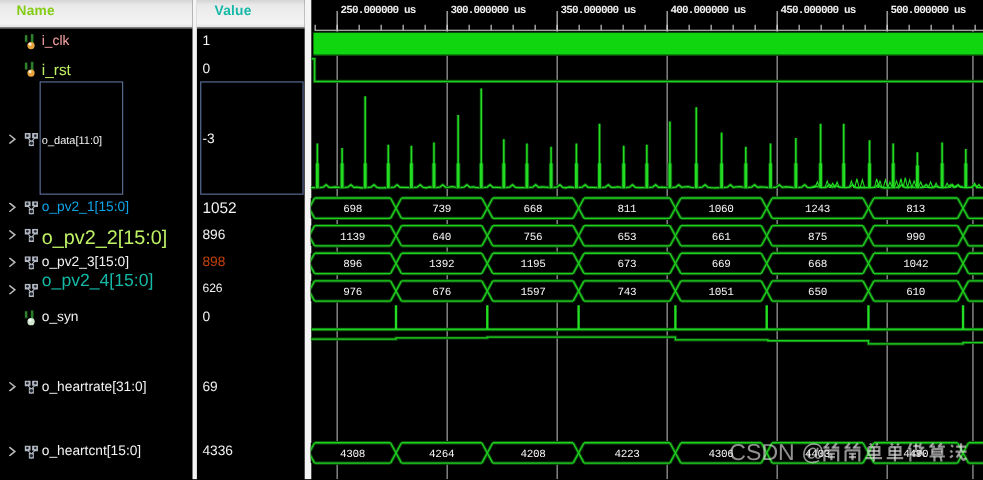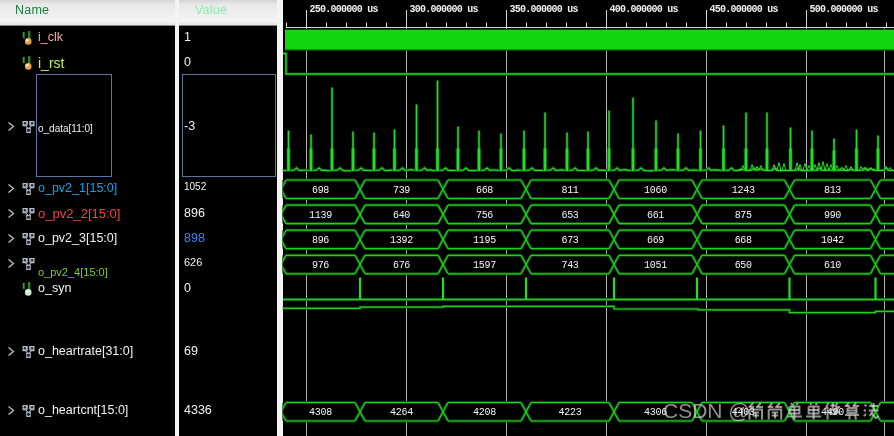--- a/index.html
+++ b/index.html
@@ -7,22 +7,22 @@
 .hdr{position:absolute;top:0;height:25px;
   background:linear-gradient(#d4d4d4 0%,#e9e9e9 18%,#efefef 55%,#f4f4f4 85%,#e2e2e2 100%);
   border-bottom:1px solid #8a8a8a;}
 .sep{position:absolute;top:0;height:436px;background:#f4f4f4;}
 .selbox{position:absolute;border:1px solid #5f74a0;}
 </style></head>
 <body>
 <div id="root">
 <div class="hdr" style="left:0;width:174.5px"></div>
 <div class="hdr" style="left:179.0px;width:98.0px"></div>
-<div style="position:absolute;left:15px;top:3px;font-size:12.5px;font-weight:normal;color:#15803d;letter-spacing:0.2px">Name</div>
-<div style="position:absolute;left:195px;top:3px;font-size:12.5px;font-weight:normal;color:#86efac;letter-spacing:0.2px">Value</div>
+<div style="position:absolute;left:15px;top:3px;font-size:12.5px;font-weight:bold;color:#84cc16;letter-spacing:0.2px">Name</div>
+<div style="position:absolute;left:195px;top:3px;font-size:12.5px;font-weight:bold;color:#14b8a6;letter-spacing:0.2px">Value</div>
 <div class="sep" style="left:174.5px;width:4.5px"></div>
 <div class="sep" style="left:277.0px;width:5.5px"></div>
 <svg style="position:absolute;left:21px;top:30.7px" width="14" height="15" viewBox="0 0 14 15">
 <rect x="1.5" y="1" width="2.6" height="6.5" fill="#1a4f1a"></rect>
 <rect x="7" y="0" width="2.4" height="8.5" fill="#2a7e2a"></rect>
 <rect x="2.1" y="1" width="1.1" height="5.5" fill="#3fa53f"></rect>
 <circle cx="7.2" cy="10.4" r="3.3" fill="#e8a33d"></circle>
 <circle cx="6.3" cy="9.2" r="1.3" fill="#ffffff" opacity="0.85"></circle>
 </svg>
 <div style="position:absolute;left:38px;top:29.7px;font-size:12.5px;color:#fca5a5;white-space:nowrap">i_clk</div>
@@ -52,56 +52,56 @@
 <path d="M1.5,0.5 L6.5,4.5 L1.5,8.5" fill="none" stroke="#b9b9b9" stroke-width="1.4"></path>
 </svg>
 <svg style="position:absolute;left:22px;top:182.9px" width="13" height="12" viewBox="0 0 13 12">
 <path d="M0.5,0 h5.3 v4.6 l-1.6,0 2.3,2.6 2.3,-2.6 h-1.6 v-4.6 h5.3 v5.2 h-2.9 l-2.5,2.8 v4 h-1.2 v-4 l-2.5,-2.8 h-2.9 z" fill="#b3bac4"></path>
 <rect x="4.2" y="6.8" width="4.6" height="5.2" fill="#b3bac4"></rect>
 <circle cx="2.9" cy="2.3" r="1.2" fill="#23282e"></circle>
 <circle cx="10.1" cy="2.3" r="1.2" fill="#23282e"></circle>
 <circle cx="6.5" cy="9.3" r="1.6" fill="#23282e"></circle>
 </svg>
 <div style="position:absolute;left:38px;top:180.9px;font-size:12.5px;color:#0ea5e9;white-space:nowrap">o_pv2_1[15:0]</div>
-<div style="position:absolute;left:184px;top:180.9px;font-size:10px;color:#f2f2f2;white-space:nowrap">1052</div>
+<div style="position:absolute;left:184px;top:180.9px;font-size:14px;color:#f2f2f2;white-space:nowrap">1052</div>
 <svg style="position:absolute;left:7px;top:208.9px" width="8" height="9" viewBox="0 0 8 9">
 <path d="M1.5,0.5 L6.5,4.5 L1.5,8.5" fill="none" stroke="#b9b9b9" stroke-width="1.4"></path>
 </svg>
 <svg style="position:absolute;left:22px;top:207.9px" width="13" height="12" viewBox="0 0 13 12">
 <path d="M0.5,0 h5.3 v4.6 l-1.6,0 2.3,2.6 2.3,-2.6 h-1.6 v-4.6 h5.3 v5.2 h-2.9 l-2.5,2.8 v4 h-1.2 v-4 l-2.5,-2.8 h-2.9 z" fill="#b3bac4"></path>
 <rect x="4.2" y="6.8" width="4.6" height="5.2" fill="#b3bac4"></rect>
 <circle cx="2.9" cy="2.3" r="1.2" fill="#23282e"></circle>
 <circle cx="10.1" cy="2.3" r="1.2" fill="#23282e"></circle>
 <circle cx="6.5" cy="9.3" r="1.6" fill="#23282e"></circle>
 </svg>
-<div style="position:absolute;left:38px;top:205.9px;font-size:13px;color:#ef4444;white-space:nowrap">o_pv2_2[15:0]</div>
+<div style="position:absolute;left:38px;top:205.9px;font-size:18px;color:#bef264;white-space:nowrap">o_pv2_2[15:0]</div>
 <div style="position:absolute;left:184px;top:205.9px;font-size:12.5px;color:#f2f2f2;white-space:nowrap">896</div>
 <svg style="position:absolute;left:7px;top:233.5px" width="8" height="9" viewBox="0 0 8 9">
 <path d="M1.5,0.5 L6.5,4.5 L1.5,8.5" fill="none" stroke="#b9b9b9" stroke-width="1.4"></path>
 </svg>
 <svg style="position:absolute;left:22px;top:232.5px" width="13" height="12" viewBox="0 0 13 12">
 <path d="M0.5,0 h5.3 v4.6 l-1.6,0 2.3,2.6 2.3,-2.6 h-1.6 v-4.6 h5.3 v5.2 h-2.9 l-2.5,2.8 v4 h-1.2 v-4 l-2.5,-2.8 h-2.9 z" fill="#b3bac4"></path>
 <rect x="4.2" y="6.8" width="4.6" height="5.2" fill="#b3bac4"></rect>
 <circle cx="2.9" cy="2.3" r="1.2" fill="#23282e"></circle>
 <circle cx="10.1" cy="2.3" r="1.2" fill="#23282e"></circle>
 <circle cx="6.5" cy="9.3" r="1.6" fill="#23282e"></circle>
 </svg>
 <div style="position:absolute;left:38px;top:230.5px;font-size:12.5px;color:#f2f2f2;white-space:nowrap">o_pv2_3[15:0]</div>
-<div style="position:absolute;left:184px;top:230.5px;font-size:12.5px;color:#3b82f6;white-space:nowrap">898</div>
+<div style="position:absolute;left:184px;top:230.5px;font-size:12.5px;color:#c2410c;white-space:nowrap">898</div>
 <svg style="position:absolute;left:7px;top:258.5px" width="8" height="9" viewBox="0 0 8 9">
 <path d="M1.5,0.5 L6.5,4.5 L1.5,8.5" fill="none" stroke="#b9b9b9" stroke-width="1.4"></path>
 </svg>
 <svg style="position:absolute;left:22px;top:257.5px" width="13" height="12" viewBox="0 0 13 12">
 <path d="M0.5,0 h5.3 v4.6 l-1.6,0 2.3,2.6 2.3,-2.6 h-1.6 v-4.6 h5.3 v5.2 h-2.9 l-2.5,2.8 v4 h-1.2 v-4 l-2.5,-2.8 h-2.9 z" fill="#b3bac4"></path>
 <rect x="4.2" y="6.8" width="4.6" height="5.2" fill="#b3bac4"></rect>
 <circle cx="2.9" cy="2.3" r="1.2" fill="#23282e"></circle>
 <circle cx="10.1" cy="2.3" r="1.2" fill="#23282e"></circle>
 <circle cx="6.5" cy="9.3" r="1.6" fill="#23282e"></circle>
 </svg>
-<div style="position:absolute;left:38px;top:266px;font-size:11px;color:#84cc16;white-space:nowrap">o_pv2_4[15:0]</div>
+<div style="position:absolute;left:38px;top:247px;font-size:16px;color:#14b8a6;white-space:nowrap">o_pv2_4[15:0]</div>
 <div style="position:absolute;left:184px;top:255.5px;font-size:11px;color:#f2f2f2;white-space:nowrap">626</div>
 <svg style="position:absolute;left:21px;top:281.5px" width="14" height="15" viewBox="0 0 14 15">
 <rect x="1.5" y="1" width="2.6" height="6.5" fill="#1a4f1a"></rect>
 <rect x="7" y="0" width="2.4" height="8.5" fill="#2a7e2a"></rect>
 <rect x="2.1" y="1" width="1.1" height="5.5" fill="#3fa53f"></rect>
 <circle cx="7.2" cy="10.4" r="3.3" fill="#cfe8cf"></circle>
 <circle cx="6.3" cy="9.2" r="1.3" fill="#ffffff" opacity="0.85"></circle>
 </svg>
 <div style="position:absolute;left:38px;top:280.5px;font-size:12.5px;color:#f2f2f2;white-space:nowrap">o_syn</div>
 <div style="position:absolute;left:184px;top:280.5px;font-size:12.5px;color:#f2f2f2;white-space:nowrap">0</div>

